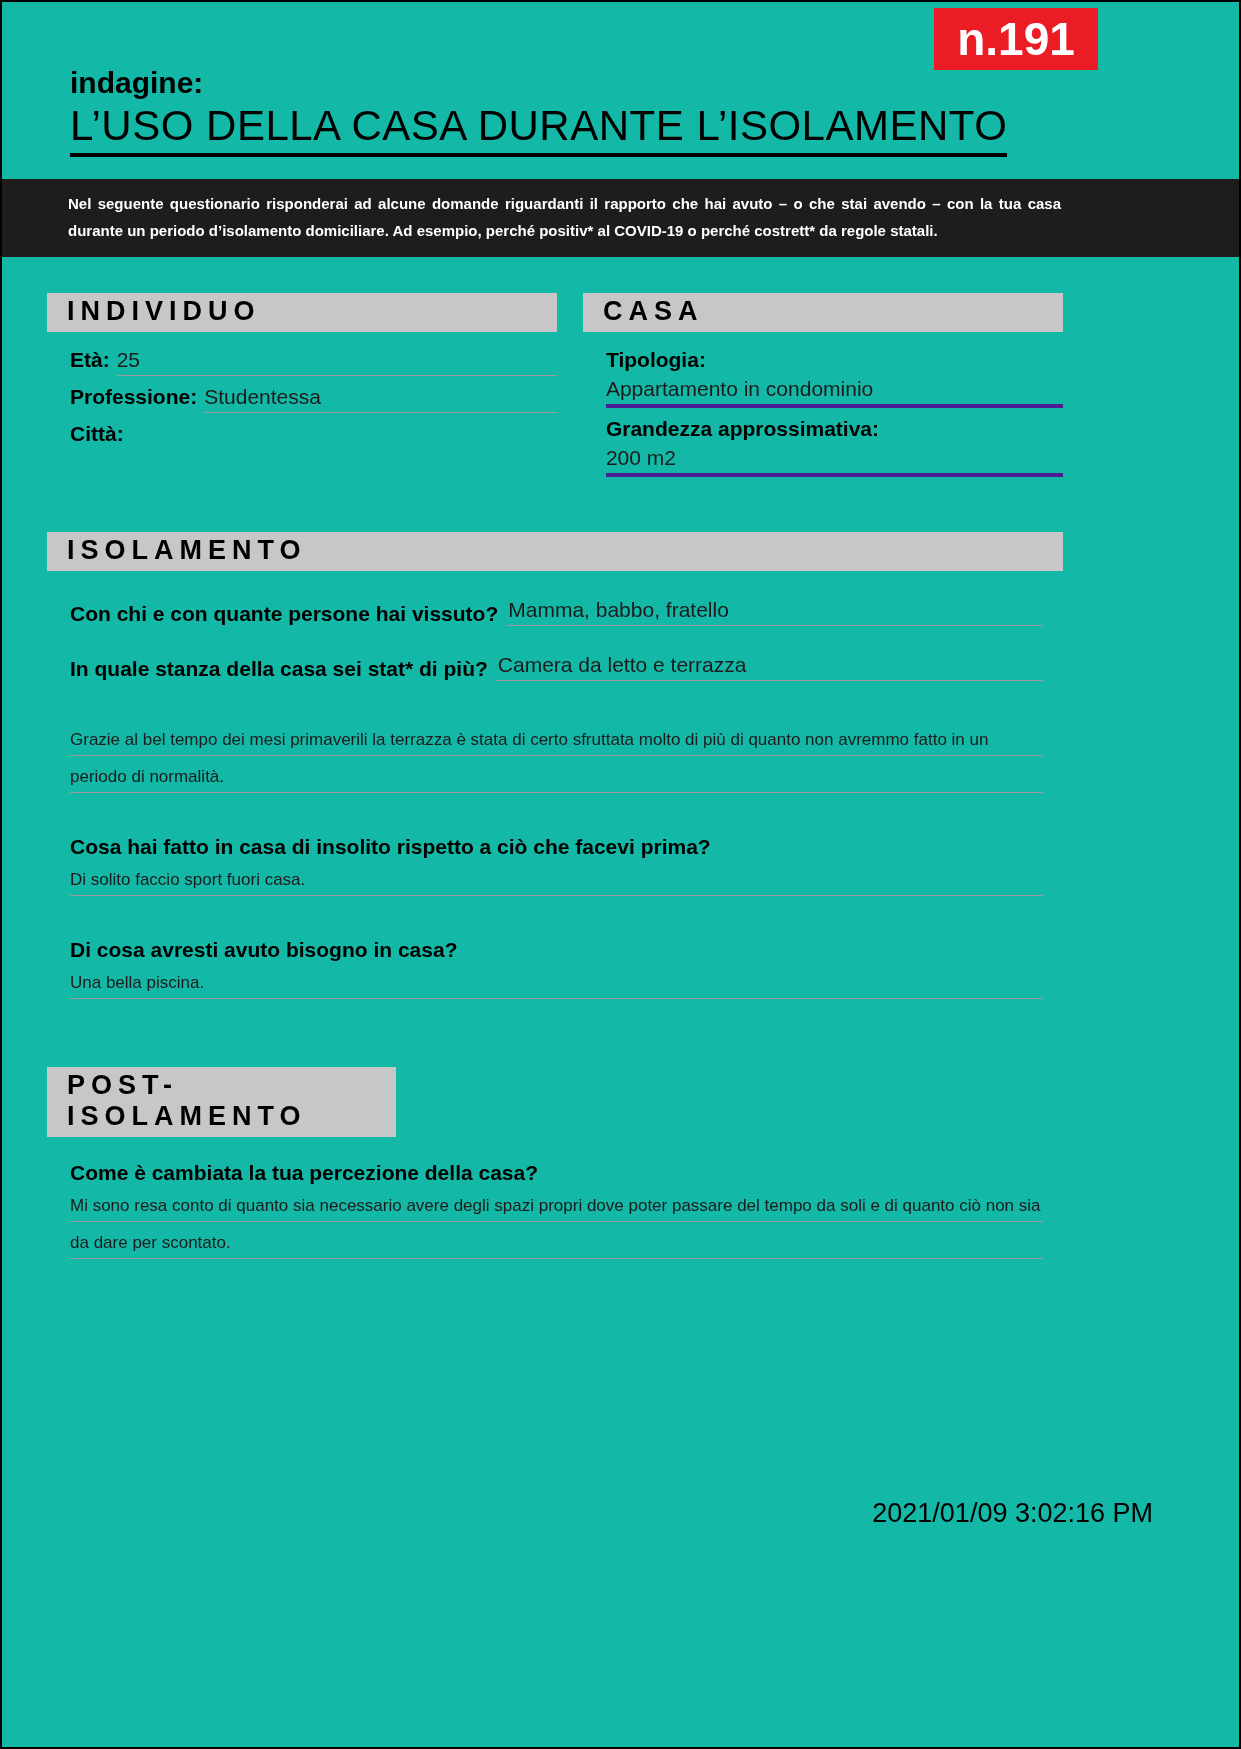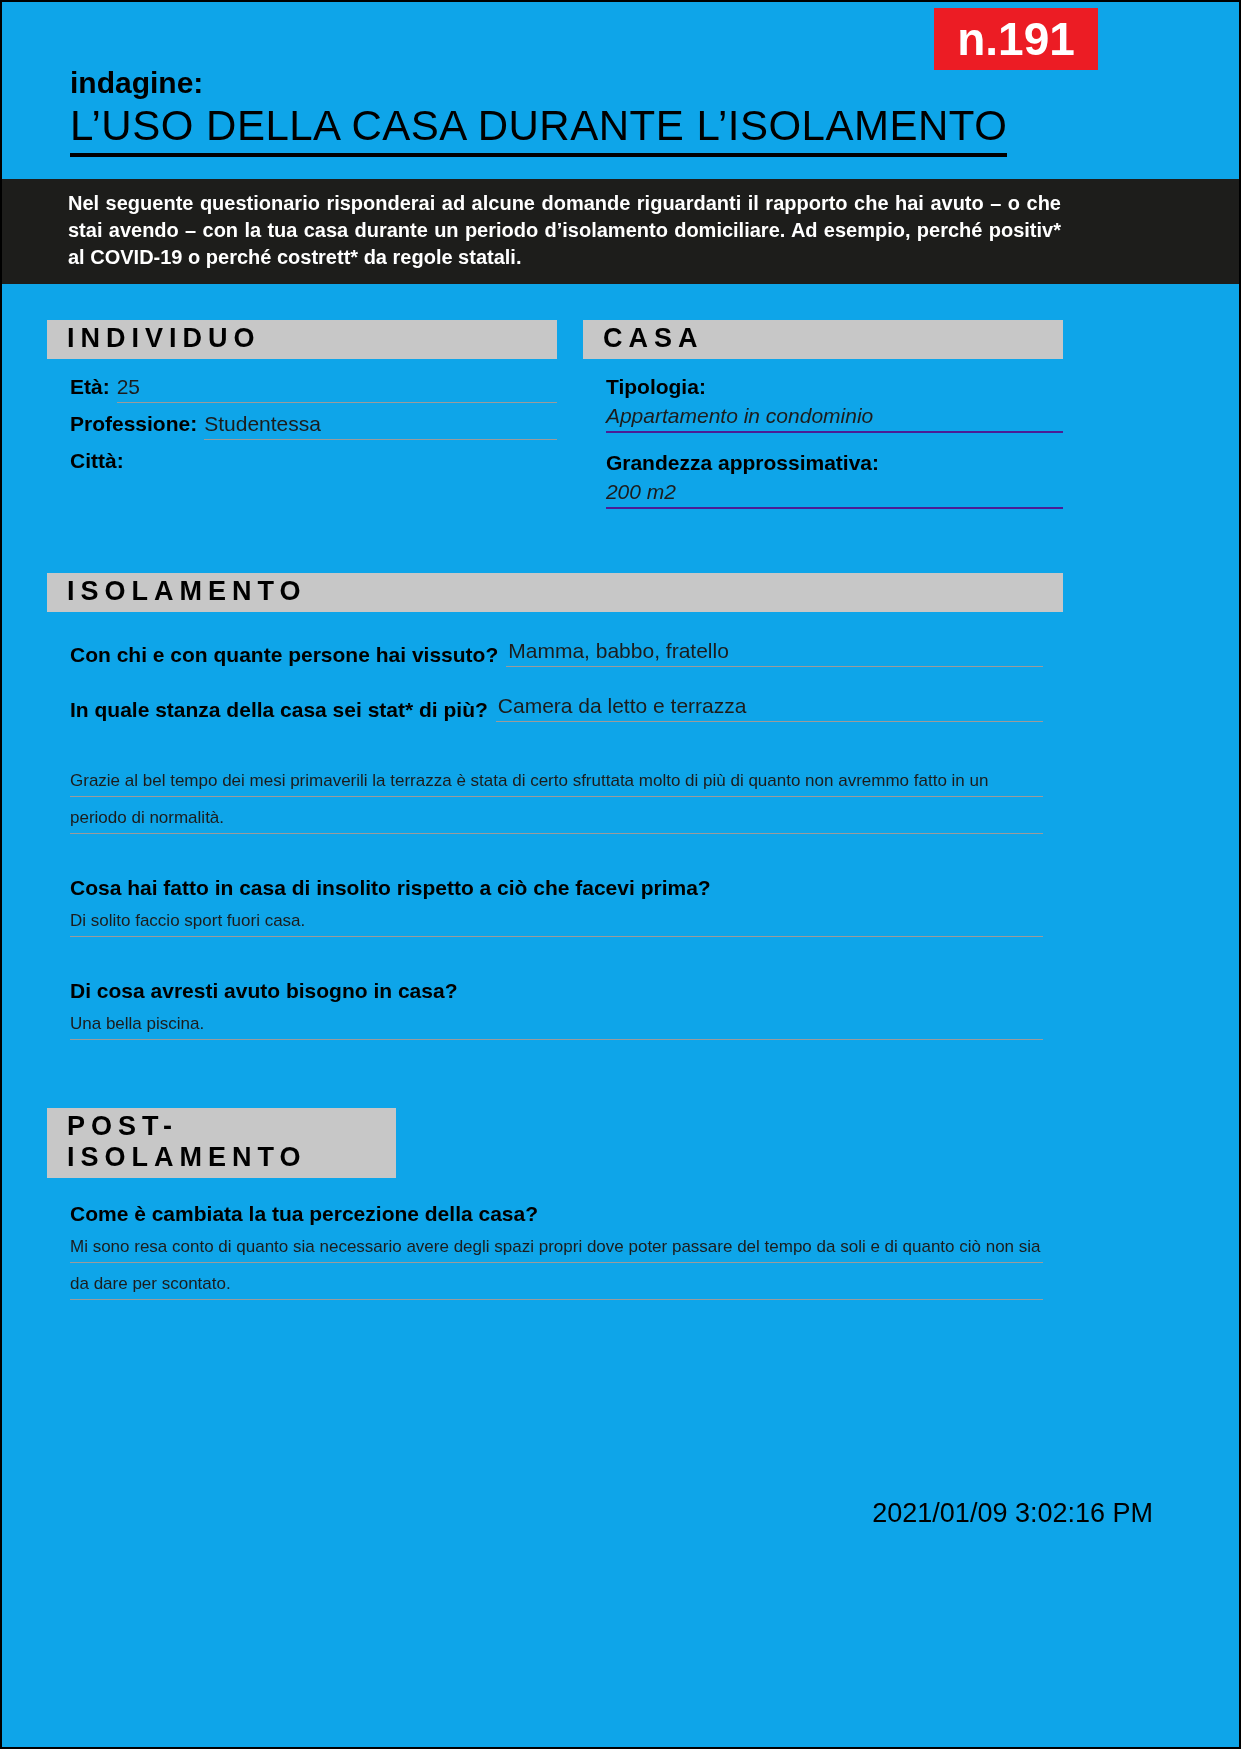--- a/index.html
+++ b/index.html
@@ -3,21 +3,21 @@
 <meta charset="utf-8">
 <style>
   * { margin:0; padding:0; box-sizing:border-box; }
   html, body { background:#ffffff; }
   body { font-family:"Liberation Sans", sans-serif; color:#000; }
 
   .page {
     position:relative;
     width:1241px;
     height:1749px;
-    background:#0ea5e9;
+    background:#14b8a6;
     border:2px solid #000;
     overflow:hidden;
   }
 
   .badge {
     position:absolute;
     left:932px; top:6px;
     width:164px; height:62px;
     background:#ec1c24;
     color:#fff;
@@ -30,21 +30,21 @@
   .kicker { font-size:30px; font-weight:bold; }
   .title  { font-size:42px; font-weight:normal; letter-spacing:0.5px; margin-top:2px; }
   .title .title-text { display:inline-block; border-bottom:4px solid #000; padding-bottom:3px; }
 
   .intro-banner {
     margin-top:22px;
     background:#1d1d1b;
     color:#fff;
     padding:11px 178px 13px 66px;
   }
-  .intro-text { font-size:20px; font-weight:bold; line-height:27px; text-align:justify; }
+  .intro-text { font-size:15px; font-weight:bold; line-height:27px; text-align:justify; }
 
   .content { margin:0 176px 0 45px; } 
 
   .two-col { display:flex; gap:26px; margin-top:36px; }
   .col-left  { width:512px; }
   .col-right { width:482px; }
 
   .section-header {
     background:#c7c7c7;
     font-size:27px;
@@ -54,21 +54,21 @@
   }
   .post-header { width:349px; }
 
   .fields { padding:16px 0 0 23px; }
   .field-inline { display:flex; align-items:baseline; font-size:21px; margin-bottom:9px; }
   .field-inline .flabel { font-weight:bold; white-space:nowrap; padding-right:7px; }
   .field-inline .fvalue { flex:1; border-bottom:1px solid #9b9b9b; padding-bottom:3px; color:#1c1c1c; }
 
   .field-stacked { font-size:21px; }
   .field-stacked .flabel { font-weight:bold; display:block; margin-bottom:5px; }
-  .field-stacked .fvalue { display:block; border-bottom:2px solid #4c1d95; padding-bottom:3px; color:#1c1c1c; margin-bottom:18px;font-style:italic; }
+  .field-stacked .fvalue { display:block; border-bottom:4px solid #4c1d95; padding-bottom:3px; color:#1c1c1c; margin-bottom:9px; }
 
   .section-block { margin-top:46px; }
   .section-block.post { margin-top:66px; }
 
   .qa { padding:0 20px 0 23px; }
 
   .q-inline { display:flex; align-items:flex-end; font-size:21px; margin-top:27px; }
   .q-inline .q { font-weight:bold; white-space:nowrap; padding-right:8px; }
   .q-inline .a { flex:1; border-bottom:1px solid #9b9b9b; padding-bottom:3px; padding-left:2px; color:#1c1c1c; }
 

